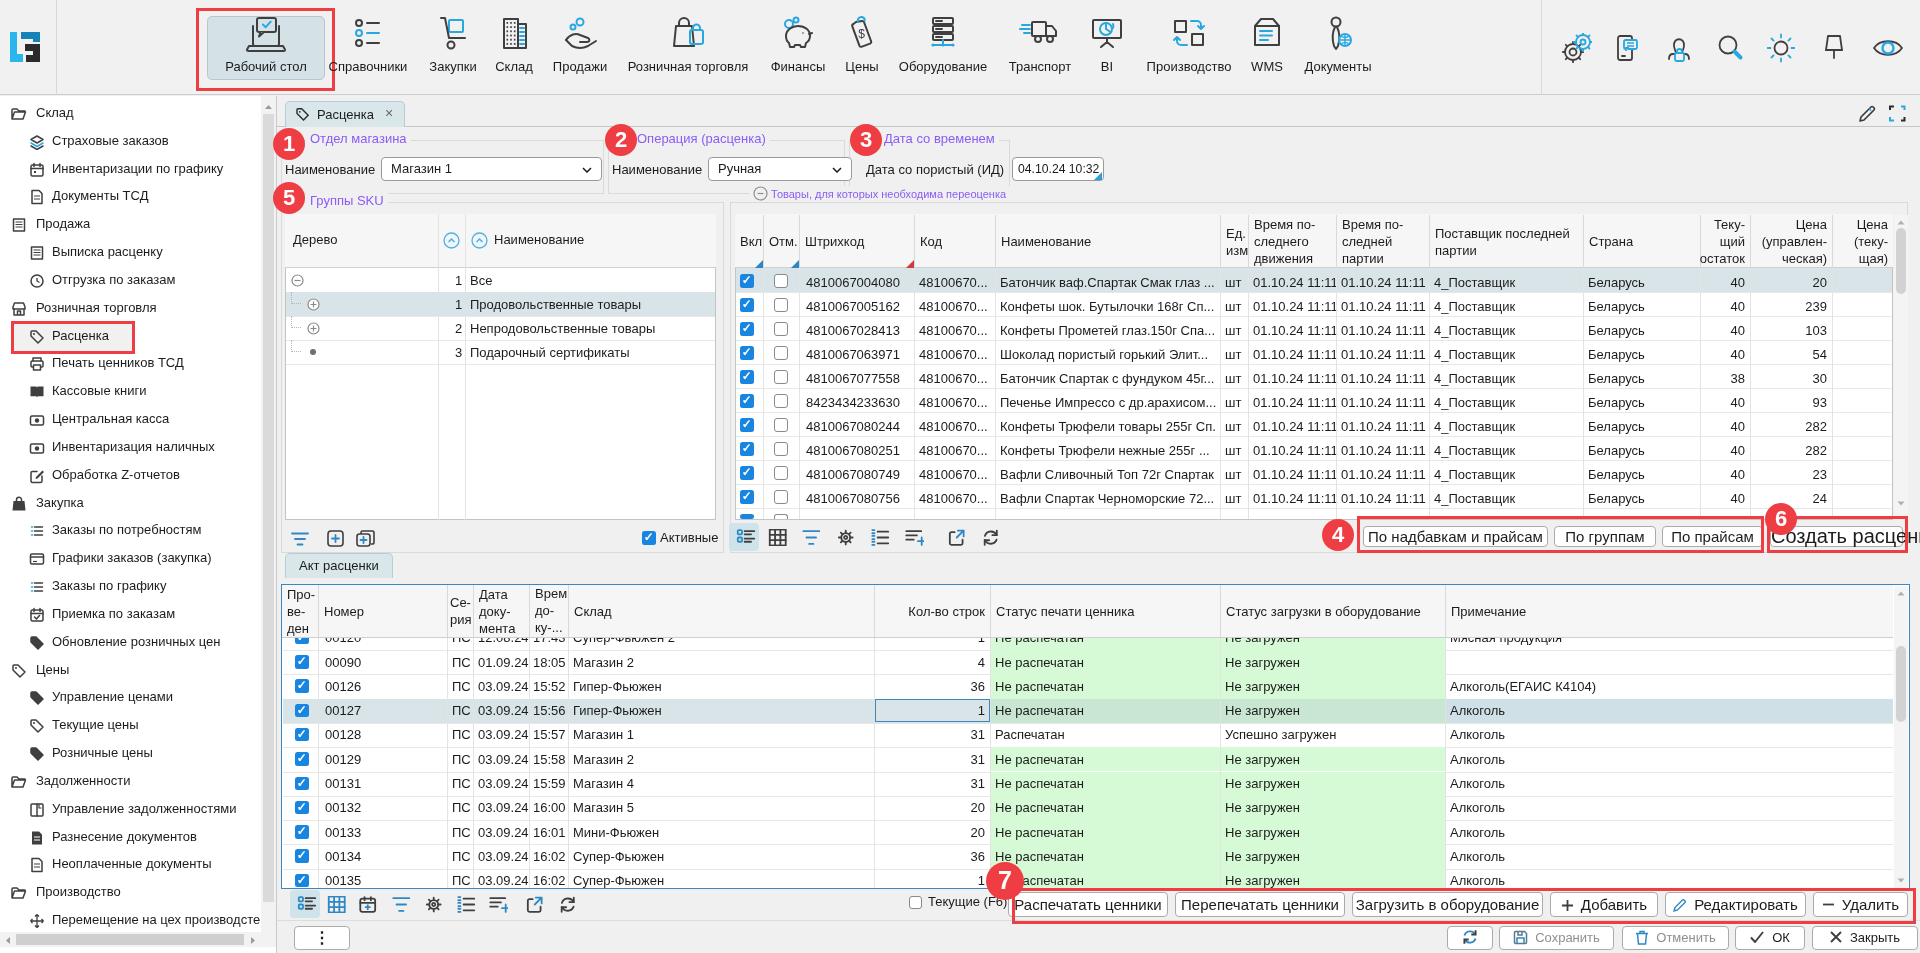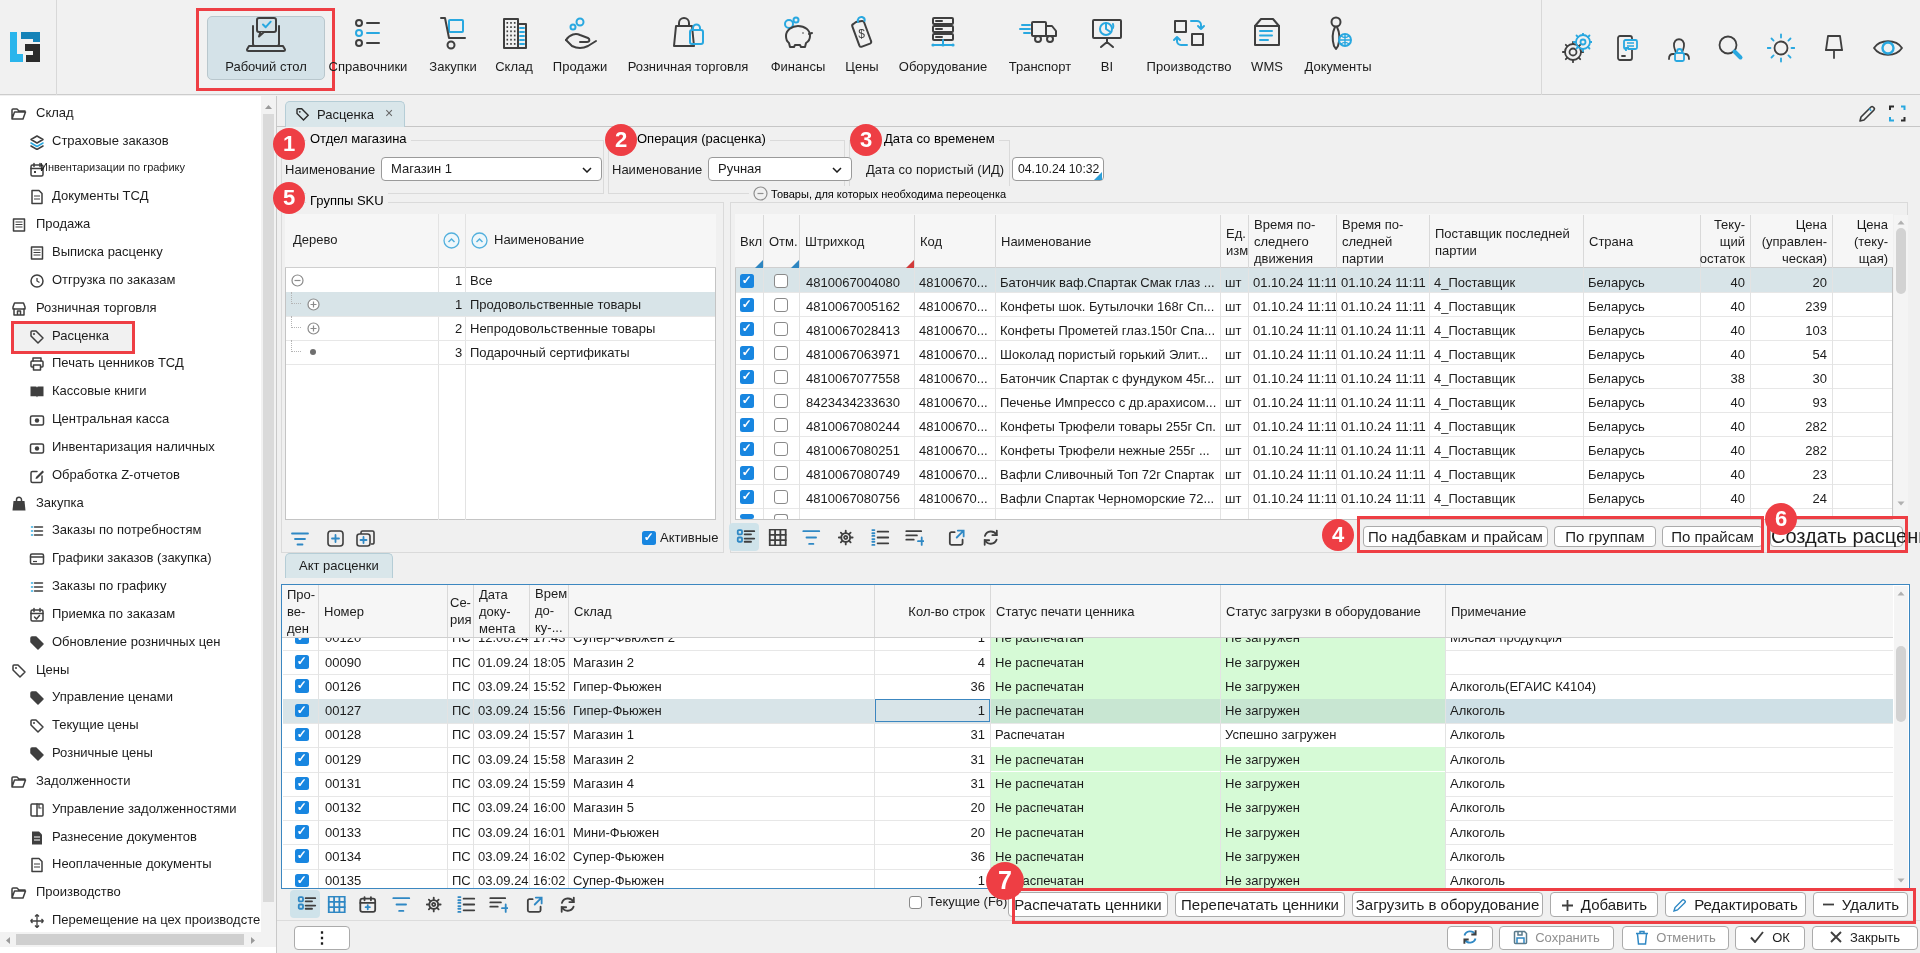--- a/index.html
+++ b/index.html
@@ -5,21 +5,21 @@
 html,body{width:1920px;height:953px;overflow:hidden}
 body{font-family:"Liberation Sans",sans-serif;font-size:13px;color:#1c1c1c;background:#f0f0f0;position:relative}
 .ab{position:absolute}
 .ic{position:absolute}
 .lbl{position:absolute;white-space:nowrap}
 .ckb{position:absolute;width:13.5px;height:13.5px;background:#1886e0;border-radius:2.5px;color:#fff;font-size:12px;font-weight:bold;text-align:center;line-height:13px}
 .ckw{position:absolute;width:13.5px;height:13.5px;background:#fff;border:1.4px solid #8a8a8a;border-radius:3px}
 .btn{position:absolute;background:#fff;border:1px solid #ababab;border-radius:4px;text-align:center;white-space:nowrap;color:#1c1c1c}
 .redbox{position:absolute;border:3px solid #ee3e44;background:transparent}
 .redcirc{position:absolute;width:32px;height:32px;border-radius:50%;background:#ee3e44;color:#fff;font-size:22px;font-weight:bold;text-align:center;line-height:31px}
-.fsl{position:absolute;color:#000000;background:#f0f0f0;padding:0 4px;white-space:nowrap}
+.fsl{position:absolute;color:#8b5cf6;background:#f0f0f0;padding:0 4px;white-space:nowrap}
 .vline{position:absolute;width:1px;background:#e3e3e3}
 .hline{position:absolute;height:1px;background:#e7e7e7}
 </style></head>
 <body>
 
 <div class="ab" style="left:0;top:0;width:1920px;height:95px;background:#f1f1f1;border-bottom:1px solid #cccccc"></div>
 <svg class="ic" style="left:10px;top:32px" width="30" height="30" viewBox="0 0 30 30" fill="none">
     <path d="M0 0 h7 v22 h6 v8 h-13 z" fill="#2ab5ec"></path>
     <path d="M11 0 h19 v10 h-7 v-3 h-12 z" fill="#1583b8"></path>
     <path d="M15 12 h15 v18 h-14 v-7 h7 v-4 h-8 z" fill="#2b2b2b"></path>
@@ -222,21 +222,21 @@
     <path d="M8 2 l6 3.5 -6 3.5 -6 -3.5 z" stroke="#3f3f3f" stroke-width="1.5" stroke-linecap="round" stroke-linejoin="round"></path>
     <path d="M2 9 l6 3.5 6 -3.5" stroke="#29a8e0" stroke-width="1.5" stroke-linecap="round" stroke-linejoin="round"></path>
     <path d="M2 12 l6 3.5 6 -3.5" stroke="#3f3f3f" stroke-width="1.5" stroke-linecap="round" stroke-linejoin="round"></path>
   </svg>
 <div class="lbl" style="left:52px;top:133px;font-size:13px">Страховые заказов</div>
 <svg class="ic" style="left:29px;top:162px" width="16" height="16" viewBox="0 0 16 16" fill="none">
     <rect x="2" y="3" width="12" height="11" rx="1.5" stroke="#3f3f3f" stroke-width="1.5" stroke-linecap="round" stroke-linejoin="round"></rect>
     <path d="M2 6.5 h12 M5 1.5 v3 M11 1.5 v3" stroke="#3f3f3f" stroke-width="1.5" stroke-linecap="round" stroke-linejoin="round"></path>
     <rect x="5" y="9" width="2" height="2" fill="#3f3f3f"></rect>
   </svg>
-<div class="lbl" style="left:40px;top:161px;font-size:11px">Инвентаризации по графику</div>
+<div class="lbl" style="left:52px;top:161px;font-size:13px">Инвентаризации по графику</div>
 <svg class="ic" style="left:29px;top:189px" width="16" height="16" viewBox="0 0 16 16" fill="none">
     <path d="M3 1.5 h7 l3 3 v10 h-10 z" stroke="#3f3f3f" stroke-width="1.5" stroke-linecap="round" stroke-linejoin="round"></path>
     <path d="M5 7 h6 M5 10 h6" stroke="#3f3f3f" stroke-width="1.2"></path>
   </svg>
 <div class="lbl" style="left:52px;top:188px;font-size:13px">Документы ТСД</div>
 <svg class="ic" style="left:11px;top:217px" width="16" height="16" viewBox="0 0 16 16" fill="none">
     <rect x="2.5" y="2" width="11" height="12" stroke="#3f3f3f" stroke-width="1.5" stroke-linecap="round" stroke-linejoin="round"></rect>
     <path d="M4.5 5 h7 M4.5 7.5 h7 M4.5 10 h7" stroke="#3f3f3f" stroke-width="1.2"></path>
   </svg>
 <div class="lbl" style="left:36px;top:216px;font-size:13px">Продажа</div>

